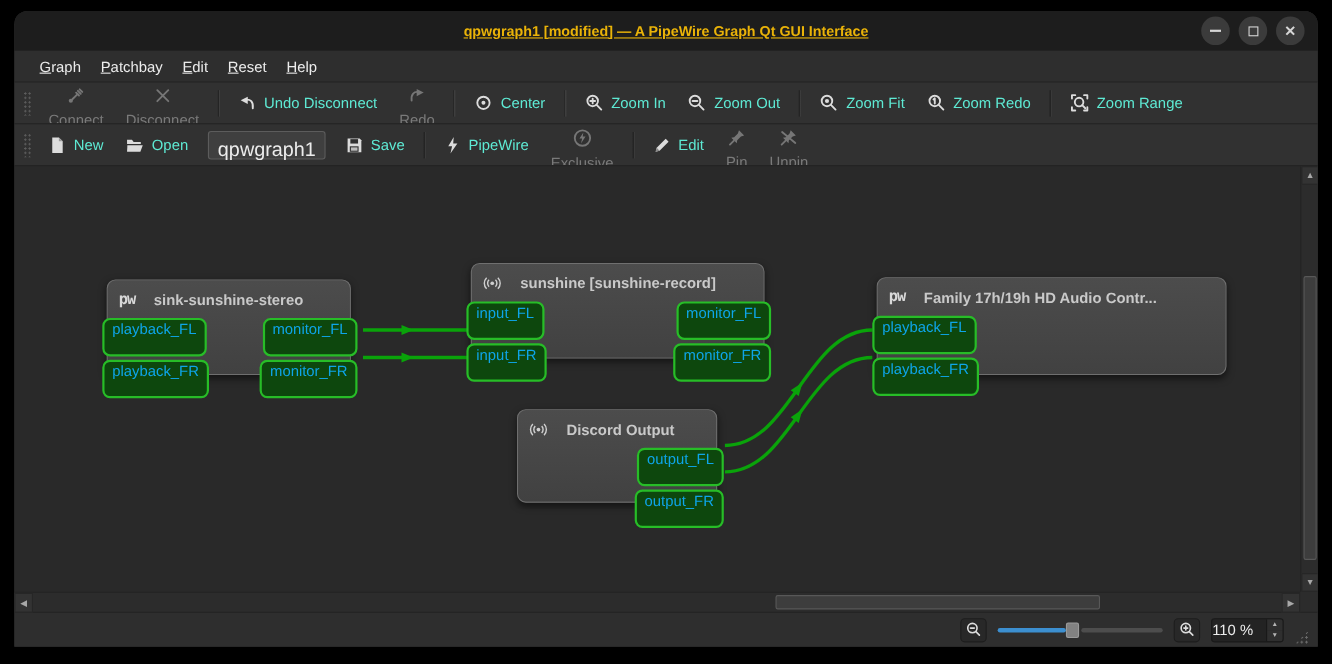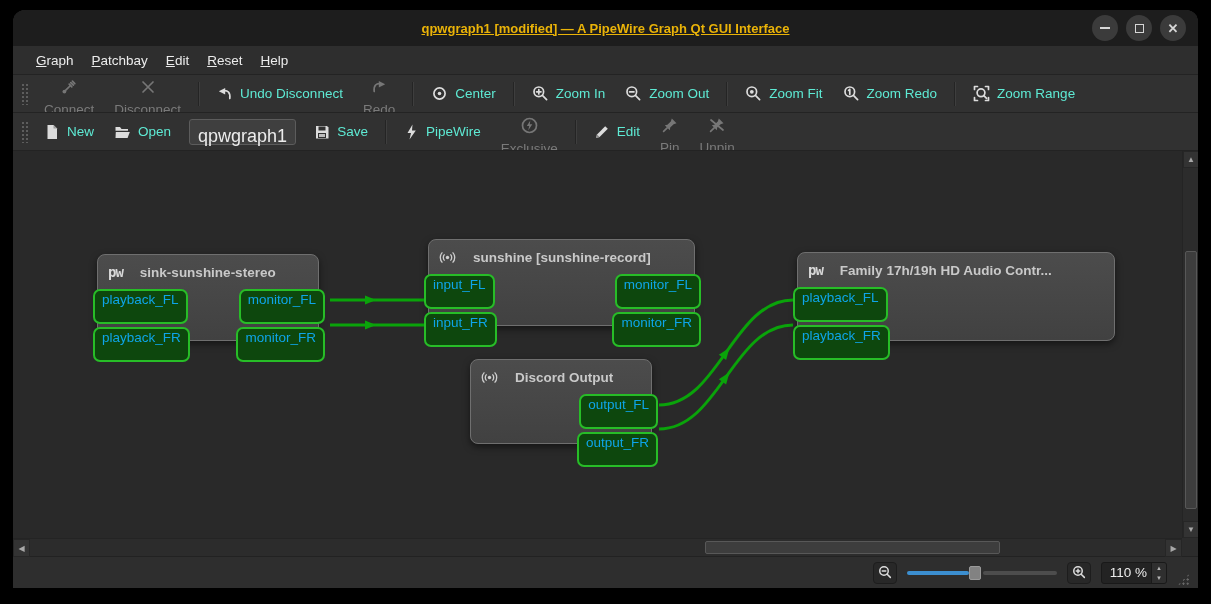--- a/index.html
+++ b/index.html
@@ -97,21 +97,21 @@
                gap:10px; padding-right:6px; flex:0 0 auto; }
   .zoom-btn { width:24px; height:22px; background:#282828; border:1px solid #1d1d1d;
               border-radius:4px; display:flex; align-items:center; justify-content:center; }
   .slider { position:relative; width:150px; height:16px; }
   .slider .track-l { position:absolute; left:0; top:6px; height:4px; background:#3c8fd0; border-radius:2px; }
   .slider .track-r { position:absolute; right:0; top:6px; height:4px; background:#4d4d4d; border-radius:2px; }
   .slider .handle { position:absolute; top:1px; width:12px; height:14px;
                     background:#828282; border:1px solid #9a9a9a; border-radius:2px; }
   .spinbox { display:flex; align-items:center; width:66px; height:22px; background:#232323;
              border:1px solid #191919; border-radius:3px; overflow:hidden; }
-  .spin-value { flex:1; text-align:right; color:#ececec; font-size:13.5px; padding-right:4px; }
+  .spin-value { flex:1; text-align:left; color:#ececec; font-size:13.5px; padding-right:4px; }
   .spin-arrows { width:15px; height:100%; display:flex; flex-direction:column;
                  border-left:1px solid #191919; }
   .spin-arrows div { flex:1; display:flex; align-items:center; justify-content:center;
                      color:#b5b5b5; font-size:6px; background:#2f2f2f; }
   .resize-grip { width:13px; height:13px; align-self:flex-end; margin:0 2px 2px 0;
                  background-image:radial-gradient(#6b6b6b 1.1px, transparent 1.2px);
                  background-size:4.3px 4.3px;
                  clip-path:polygon(100% 0, 100% 100%, 0 100%); }
 </style>
 </head>
@@ -357,21 +357,21 @@
             <span>Family 17h/19h HD Audio Contr...</span>
           </div>
           <div class="port-row left-only">
             <div class="port in">playback_FL</div>
           </div>
           <div class="port-row left-only">
             <div class="port in">playback_FR</div>
           </div>
         </div>
 
-        <div class="node" style="left:457px; top:208px; width:182px; height:85px;">
+        <div class="node" style="left:457px; top:221px; width:182px; height:85px;">
           <div class="node-title">
             <svg width="17" height="17" viewBox="0 0 17 17">
                 <circle cx="8.5" cy="8.5" r="1.7" fill="#cfcfcf"></circle>
                 <path d="M5.6,5.4 a4.3,4.3 0 0 0 0,6.2 M11.4,5.4 a4.3,4.3 0 0 1 0,6.2" stroke="#cfcfcf" stroke-width="1.3" fill="none"></path>
                 <path d="M3.4,3.4 a7.2,7.2 0 0 0 0,10.2 M13.6,3.4 a7.2,7.2 0 0 1 0,10.2" stroke="#cfcfcf" stroke-width="1.3" fill="none"></path>
               </svg>
             <span>Discord Output</span>
           </div>
           <div class="port-row right-only">
             <div class="port out">output_FL</div>

